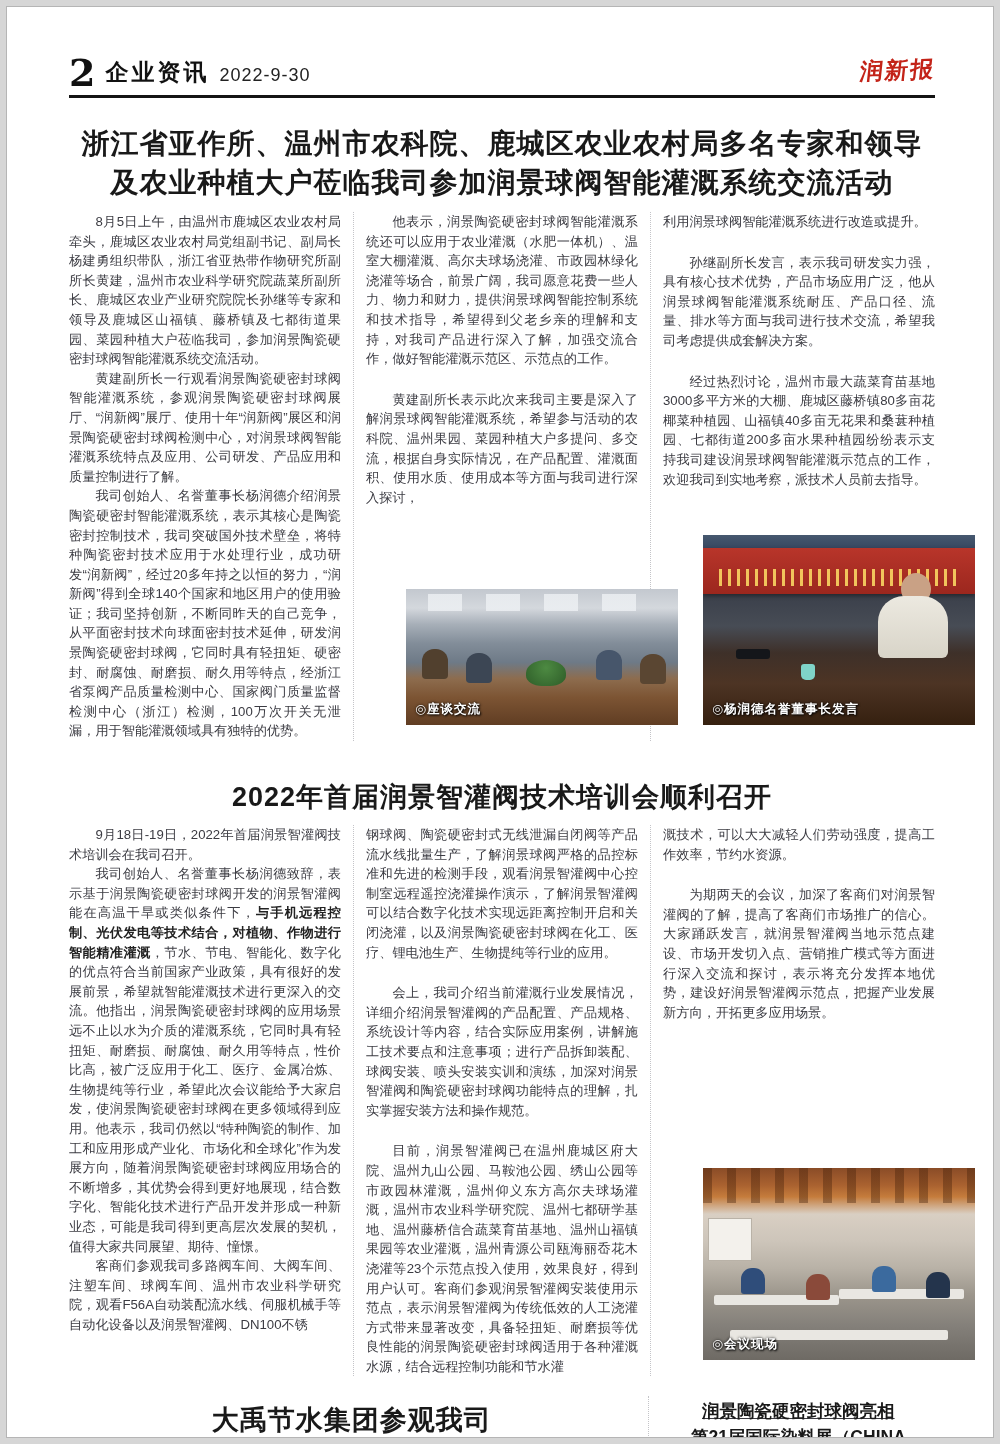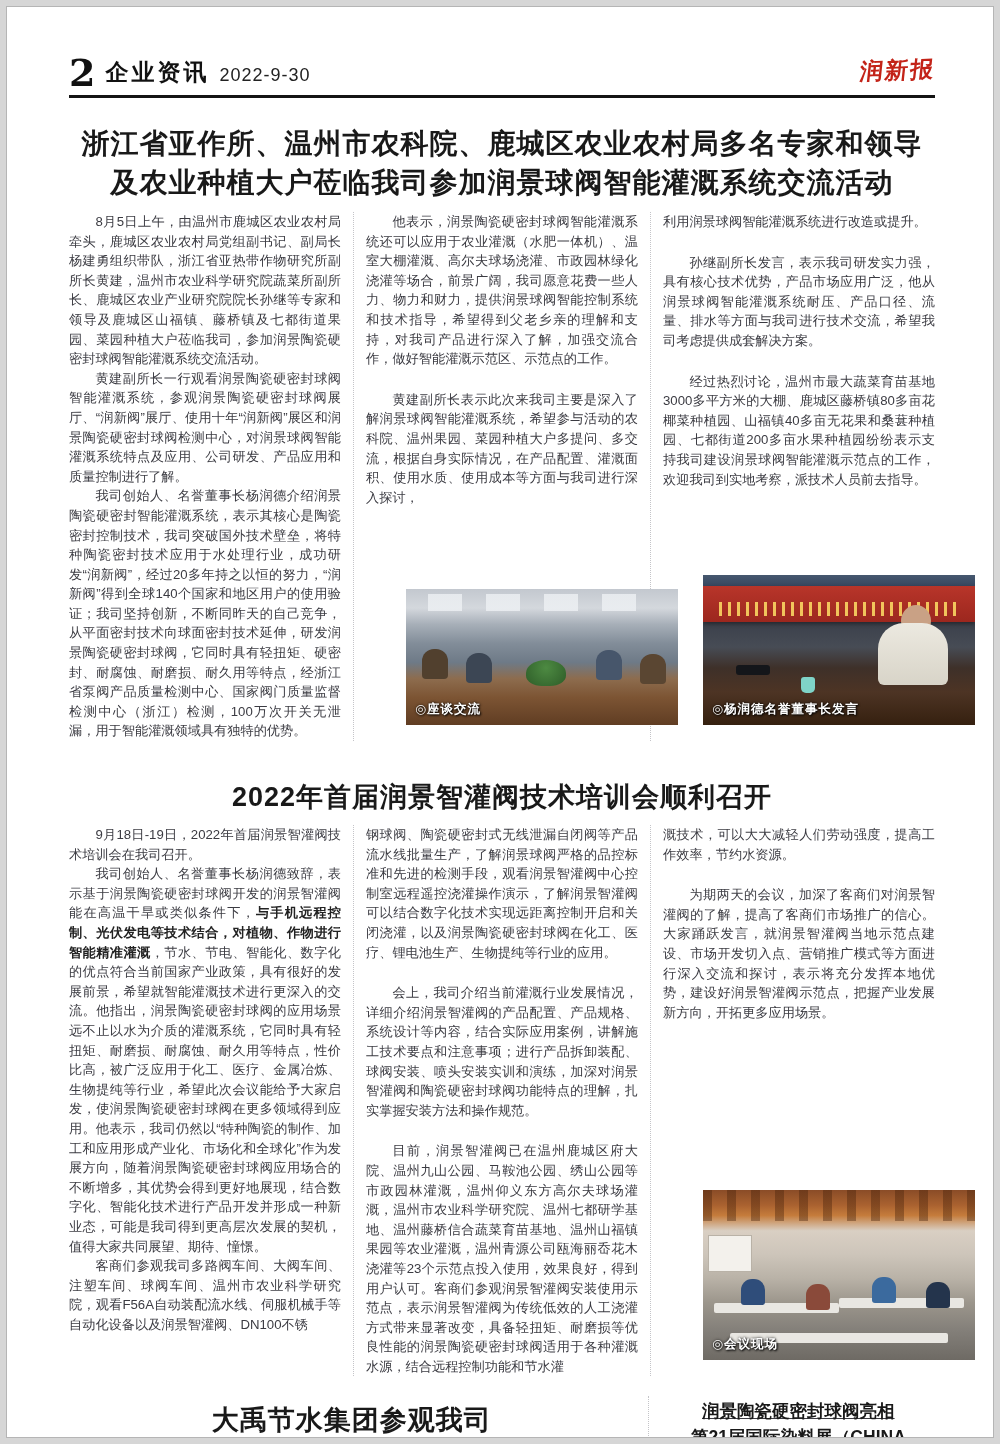--- a/index.html
+++ b/index.html
@@ -43,32 +43,32 @@
   .ph1{height:136px;background:linear-gradient(180deg,#c3c8cf 0%,#d4d8dd 14%,#a7afb8 26%,#828d99 40%,#6e7a87 54%,#8d6c4e 66%,#7c5433 80%,#603d23 100%);}
   .ph1 .lights{position:absolute;top:4%;left:8%;width:84%;height:12%;
     background:repeating-linear-gradient(90deg,#eef1f4 0 34px,transparent 34px 58px);opacity:.8;}
   .ph1 .fig{position:absolute;width:26px;height:30px;border-radius:12px 12px 4px 4px;background:#3c4654;}
   .ph1 .f1{left:6%;top:44%;background:#51402e;}
   .ph1 .f2{left:22%;top:47%;}
   .ph1 .f3{left:70%;top:45%;background:#47566b;}
   .ph1 .f4{left:86%;top:48%;background:#5a4632;}
   .ph1 .plant{position:absolute;left:44%;top:52%;width:40px;height:26px;border-radius:50% 50% 40% 40%;
     background:radial-gradient(circle at 50% 30%,#4d8a42,#2d5c28);}
-  .ph2{height:150px;background:linear-gradient(180deg,#46586f 0%,#32415a 10%,#3a3f4a 30%,#474c55 48%,#3e3029 62%,#4d3424 78%,#35200f 100%);}
+  .ph2{height:190px;background:linear-gradient(180deg,#46586f 0%,#32415a 10%,#3a3f4a 30%,#474c55 48%,#3e3029 62%,#4d3424 78%,#35200f 100%);}
   .ph2 .banner{position:absolute;top:7%;left:0;width:100%;height:24%;
     background:linear-gradient(180deg,#b8352a,#9c271e);
     box-shadow:0 2px 4px rgba(0,0,0,.4);}
   .ph2 .banner-text{position:absolute;top:18%;left:6%;width:88%;height:9%;
     background:repeating-linear-gradient(90deg,rgba(255,223,102,.85) 0 3px,transparent 3px 9px);}
   .ph2 .person{position:absolute;right:10%;top:32%;width:70px;height:62px;border-radius:26px 26px 6px 6px;
     background:linear-gradient(180deg,#ece9e0,#d8d4c8);}
   .ph2 .head{position:absolute;right:16%;top:20%;width:30px;height:32px;border-radius:50%;background:#c9a185;}
   .ph2 .cup{position:absolute;left:36%;top:68%;width:14px;height:16px;border-radius:3px 3px 5px 5px;background:#7fd4c8;}
   .ph2 .mic{position:absolute;left:12%;top:60%;width:34px;height:10px;border-radius:3px;background:#14161a;}
-  .ph3{height:170px;background:linear-gradient(180deg,#8a4c27 0%,#aa6230 9%,#c57c3c 15%,#d9cfc3 24%,#cdc5ba 38%,#b9b2a7 52%,#9c968c 66%,#84807a 82%,#6e6a64 100%);}
+  .ph3{height:192px;background:linear-gradient(180deg,#8a4c27 0%,#aa6230 9%,#c57c3c 15%,#d9cfc3 24%,#cdc5ba 38%,#b9b2a7 52%,#9c968c 66%,#84807a 82%,#6e6a64 100%);}
   .ph3 .slats{position:absolute;top:0;left:0;width:100%;height:18%;
     background:repeating-linear-gradient(90deg,rgba(70,33,10,.4) 0 9px,transparent 9px 24px);}
   .ph3 .desk{position:absolute;width:46%;height:10px;background:#e9e7e2;border-radius:2px;}
   .ph3 .d1{left:4%;top:66%;}
   .ph3 .d2{right:4%;top:63%;}
   .ph3 .d3{left:10%;top:84%;width:80%;}
   .ph3 .fig{position:absolute;width:24px;height:26px;border-radius:11px 11px 3px 3px;background:#2f4d7a;}
   .ph3 .g1{left:14%;top:52%;}
   .ph3 .g2{left:38%;top:55%;background:#8a4a3a;}
   .ph3 .g3{left:62%;top:51%;background:#3b6a9e;}

